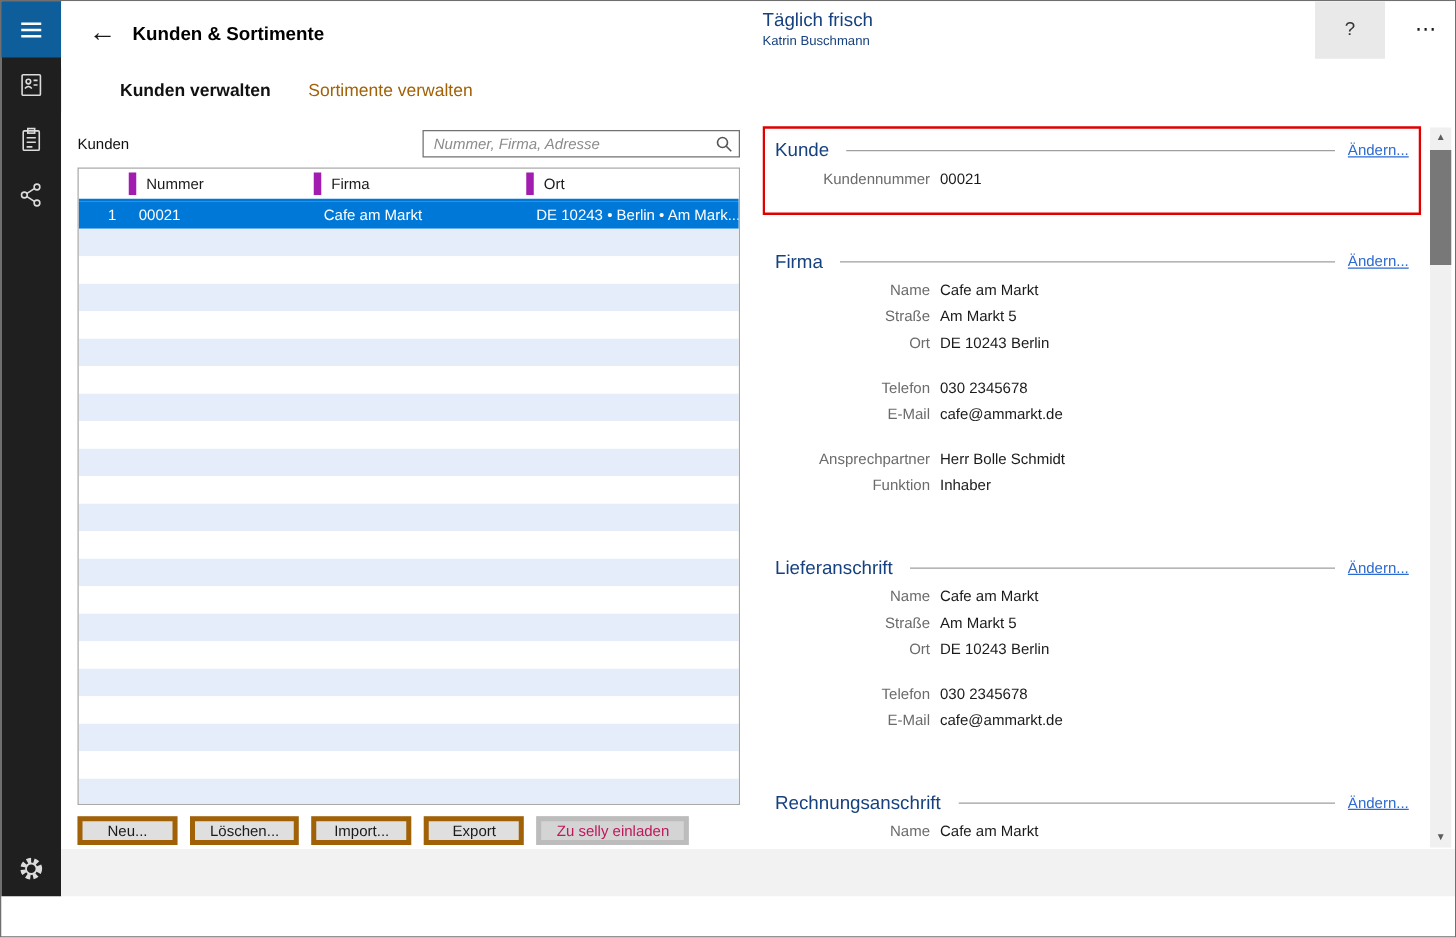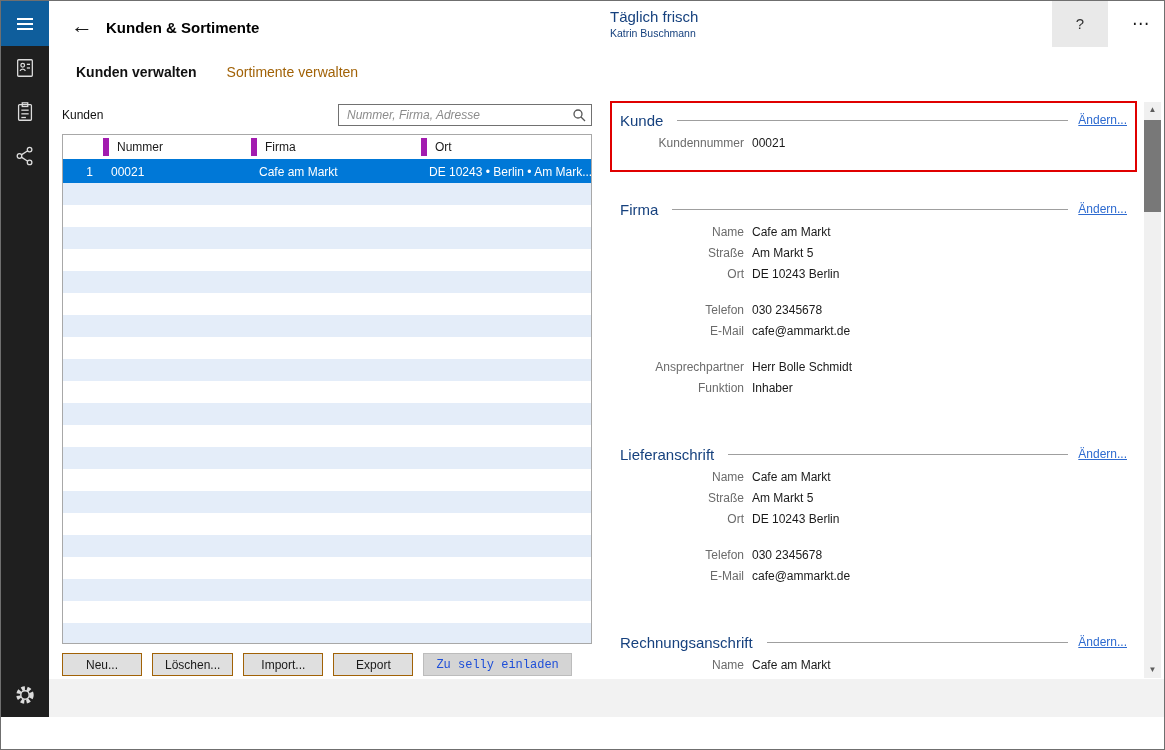--- a/index.html
+++ b/index.html
@@ -31,21 +31,21 @@
   .appheader { height:53px; position:relative; background:#ffffff; }
   .back { position:absolute; left:12px; top:0; width:42px; height:53px; line-height:50px; text-align:center; font-size:22px; color:#1a1a1a; }
   .page-title { position:absolute; left:57px; top:0; line-height:53px; font-size:15px; font-weight:700; color:#000000; }
   .account { position:absolute; left:561px; top:7px; }
   .account-name { font-size:15px; color:#16417e; }
   .account-user { font-size:10.5px; color:#16417e; margin-top:2px; }
   .help-btn { position:absolute; right:56px; top:0; width:56px; height:46px; background:#e9e9e9; text-align:center; line-height:46px; font-size:15px; color:#333; }
   .more-btn { position:absolute; right:7px; top:0; width:32px; height:46px; text-align:center; line-height:46px; font-size:17px; color:#1a1a1a; letter-spacing:1px; }
 
   
-  .tabs { height:36px; display:flex; align-items:center; padding-left:27px; gap:30px; }
+  .tabs { height:36px; display:flex; align-items:center; padding-left:27px; gap:30px;margin-left:20px; }
   .tab { font-size:14px; color:#a16207; cursor:default; }
   .tab.active { color:#111; font-weight:700; }
 
   
   .main { height:589px; position:relative; background:#ffffff; }
   .footer-strip { height:38px; background:#f2f2f2; }
 
   
   .left-panel { position:absolute; left:13px; top:0; width:530px; }
   .list-toolbar { margin-top:12px; height:26px; display:flex; align-items:center; justify-content:space-between; }
@@ -62,22 +62,22 @@
   .tc { padding:0 8px; white-space:nowrap; overflow:hidden; }
   .c-idx { width:40px; flex:0 0 40px; text-align:right; padding-right:10px; }
   .c-num { width:148px; flex:0 0 148px; }
   .c-firma { width:170px; flex:0 0 170px; }
   .c-ort { flex:1; }
   .trow { display:flex; height:22px; align-items:center; background:#ffffff; }
   .trow.alt { background:#e4edf9; }
   .trow.selected { background:#0078d7; color:#ffffff; }
 
   .btn-row { margin-top:9px; display:flex; gap:10px; }
-  .btn { min-width:80px; height:23px; background:#dfdfdf; border:1px solid #a16207; font-size:12px; font-family:inherit; color:#1a1a1a; padding:0 12px; }
-  .btn.disabled { background:#d4d4d4; border-color:#bcbcbc; color:#1d4ed8;font-family:Liberation Mono, monospace; }
+  .btn { min-width:80px; height:23px; background:#dfdfdf; border:4px solid #a16207; font-size:12px; font-family:inherit; color:#1a1a1a; padding:0 12px; }
+  .btn.disabled { background:#d4d4d4; border-color:#bcbcbc; color:#be185d; }
 
   
   .right-panel { position:absolute; left:561px; top:0; width:527px; height:589px; overflow:hidden; padding-top:11px; }
   .dsection { border:2px solid transparent; padding:4px 8px 16px 8px; }
   .dsection.highlighted { border-color:#e00000; }
   .dsection + .dsection { margin-top:18px; }
   .shead { display:flex; align-items:center; height:26px; }
   .stitle { font-size:15px; color:#16417e; }
   .srule { flex:1; height:1px; background:#9f9f9f; margin:0 10px 0 14px; }
   .slink { font-size:12px; color:#2e6bd0; text-decoration:underline; cursor:default; }

